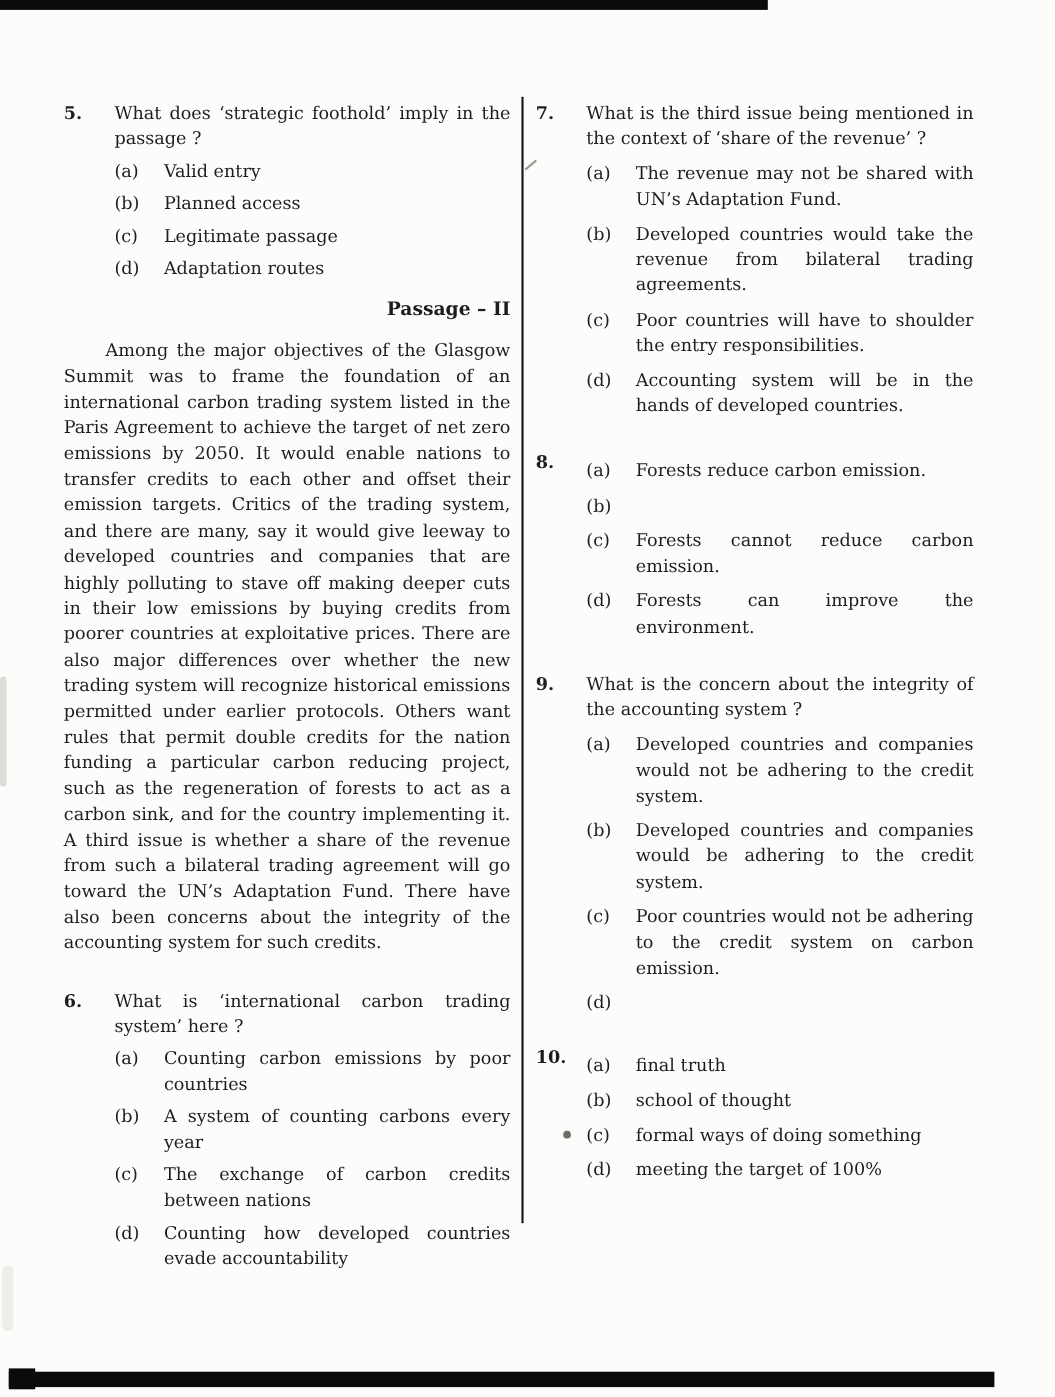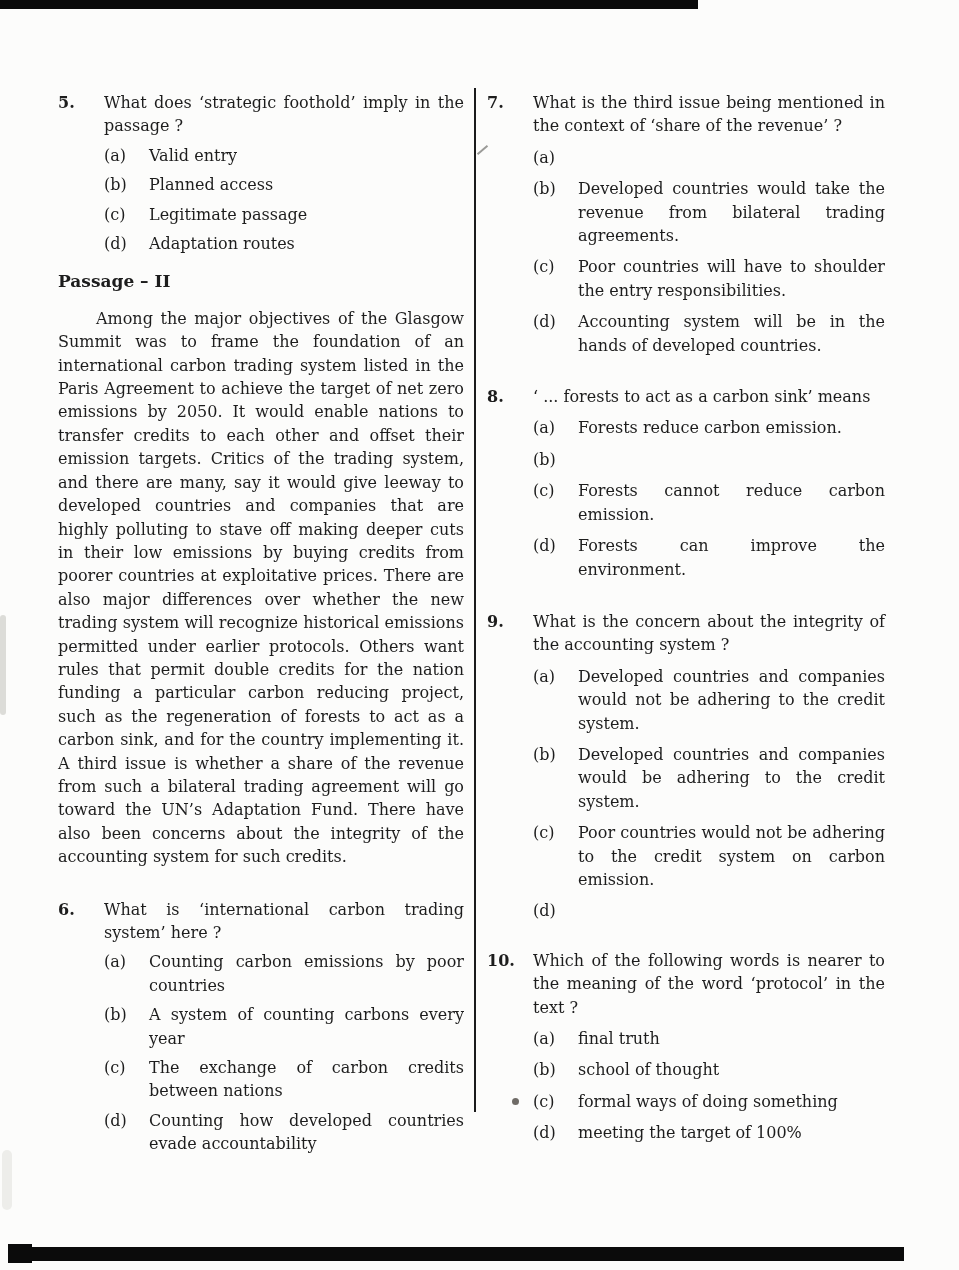--- a/index.html
+++ b/index.html
@@ -30,21 +30,21 @@
   .qnum{flex:none;width:46px;font-weight:bold;}
   .qbody{flex:1;min-width:0;}
   .qtext{text-align:justify;margin-bottom:6px;}
   .option{display:flex;margin-top:6px;position:relative;}
   .col-right .option{margin-top:8px;}
   .olabel{flex:none;width:45px;}
   .otext{flex:1;min-width:0;text-align:justify;}
 
   .passage-heading{
     margin-top:15px;
-    text-align:left;
+    text-align:right;
     font-weight:bold;
     font-size:17px;
   }
   .passage-body{
     margin-top:13px;
     text-align:justify;
     text-indent:38px;
   }
   .q6{margin-top:29px;}
   .q8{margin-top:28px;}
@@ -126,40 +126,40 @@
 
   <div class="col col-right">
     <span class="pen-mark"></span>
 
     <div class="question">
       <div class="qnum">7.</div>
       <div class="qbody">
         <div class="qtext">What is the third issue being mentioned in the context of ‘share of the revenue’ ?</div>
         <div class="option">
           <span class="olabel">(a)</span>
+          <span class="otext">The revenue may not be shared with UN’s Adaptation Fund.</span>
         </div>
         <div class="option">
           <span class="olabel">(b)</span>
           <span class="otext">Developed countries would take the revenue from bilateral trading agreements.</span>
         </div>
         <div class="option">
           <span class="olabel">(c)</span>
           <span class="otext">Poor countries will have to shoulder the entry responsibilities.</span>
         </div>
         <div class="option">
           <span class="olabel">(d)</span>
           <span class="otext">Accounting system will be in the hands of developed countries.</span>
         </div>
       </div>
     </div>
 
     <div class="question q8">
       <div class="qnum">8.</div>
       <div class="qbody">
-        <div class="qtext">‘ ... forests to act as a carbon sink’ means</div>
         <div class="option">
           <span class="olabel">(a)</span>
           <span class="otext">Forests reduce carbon emission.</span>
         </div>
         <div class="option">
           <span class="olabel">(b)</span>
         </div>
         <div class="option">
           <span class="olabel">(c)</span>
           <span class="otext">Forests cannot reduce carbon emission.</span>
@@ -189,21 +189,20 @@
         </div>
         <div class="option">
           <span class="olabel">(d)</span>
         </div>
       </div>
     </div>
 
     <div class="question q10">
       <div class="qnum">10.</div>
       <div class="qbody">
-        <div class="qtext">Which of the following words is nearer to the meaning of the word ‘protocol’ in the text ?</div>
         <div class="option">
           <span class="olabel">(a)</span>
           <span class="otext">final truth</span>
         </div>
         <div class="option">
           <span class="olabel">(b)</span>
           <span class="otext">school of thought</span>
         </div>
         <div class="option">
           <span class="answer-dot"></span>

